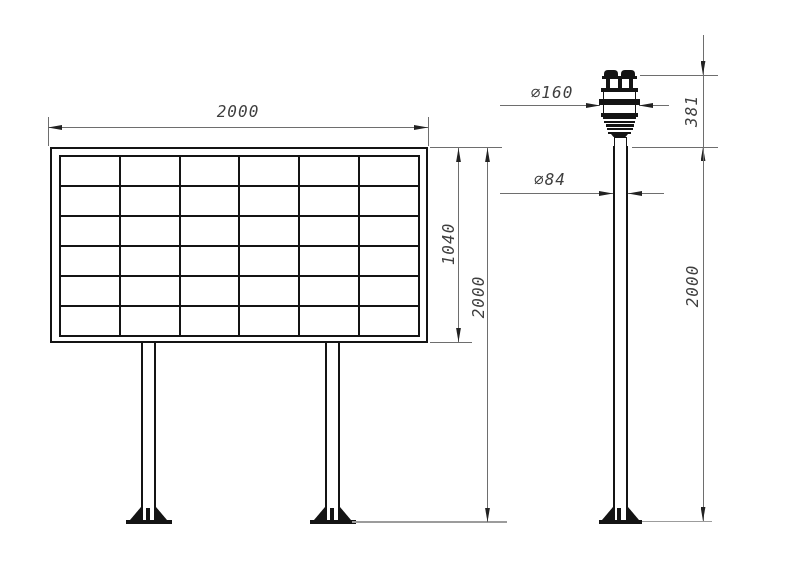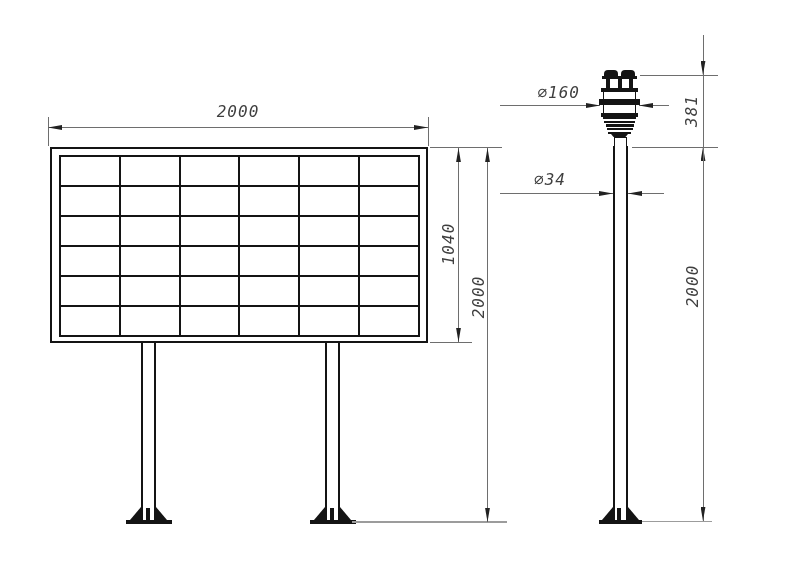--- a/index.html
+++ b/index.html
@@ -148,27 +148,27 @@
     </div>
 
     <div class="pole" style="left:613px;top:146px;width:15px;height:376px;"></div>
 
     <div class="plate" style="left:599px;top:520px;width:43px;"></div>
     <div class="gusset g-left" style="left:602px;top:507px;"></div>
     <div class="gusset g-right" style="left:628px;top:507px;"></div>
     <div class="bolt" style="left:617px;top:508px;"></div>
     <div class="gline" style="left:642px;top:520.5px;width:70px;height:1.5px;"></div>
 
-    <div class="dim-text" style="left:524px;top:84px;width:56px;text-align:right;">∅160</div>
+    <div class="dim-text" style="left:524px;top:84px;width:56px;">∅160</div>
     <div class="dline" style="left:500px;top:105px;width:100px;height:1px;"></div>
     <div class="arr arr-r" style="left:586px;top:103px;"></div>
     <div class="dline" style="left:639px;top:105px;width:30px;height:1px;"></div>
     <div class="arr arr-l" style="left:639px;top:103px;"></div>
 
-    <div class="dim-text" style="left:526px;top:171px;width:48px;">∅34</div>
+    <div class="dim-text" style="left:526px;top:171px;width:48px;">∅84</div>
     <div class="dline" style="left:500px;top:193px;width:113px;height:1px;"></div>
     <div class="arr arr-r" style="left:599px;top:191px;"></div>
     <div class="dline" style="left:628px;top:193px;width:36px;height:1px;"></div>
     <div class="arr arr-l" style="left:628px;top:191px;"></div>
 
     <div class="dline" style="left:640px;top:75px;width:78px;height:1px;"></div>
     <div class="dline" style="left:632px;top:146.5px;width:86px;height:1px;"></div>
     <div class="dline" style="left:703px;top:35px;width:1px;height:40px;"></div>
     <div class="arr arr-d" style="left:700.5px;top:61px;"></div>
     <div class="dline" style="left:703px;top:75px;width:1px;height:72px;"></div>

